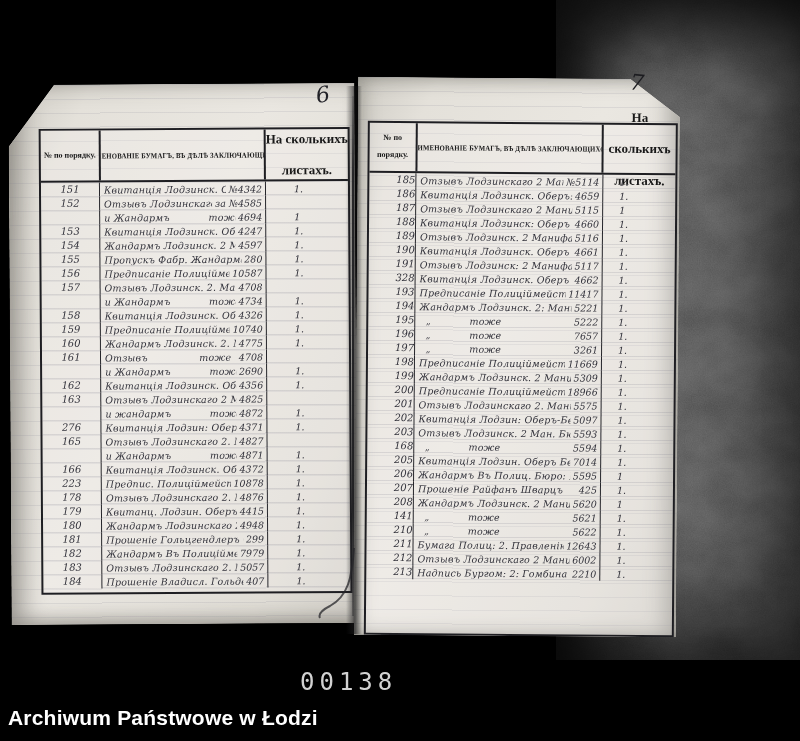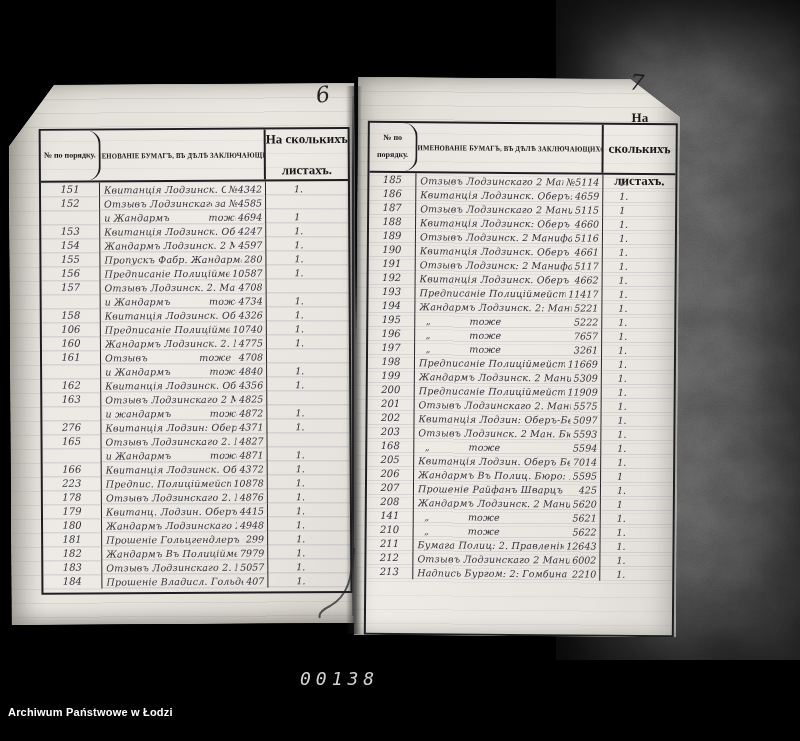--- a/index.html
+++ b/index.html
@@ -23,21 +23,21 @@
   
   .gutter{position:absolute;left:346px;top:86px;width:16px;height:548px;
         background:linear-gradient(90deg, rgba(0,0,0,0) 0%, rgba(30,30,32,.45) 40%, rgba(15,15,16,.65) 55%, rgba(0,0,0,0) 100%);}
   .gutter-line{position:absolute;left:352px;top:96px;width:2px;height:520px;
         background:linear-gradient(to bottom,rgba(25,25,28,.15), rgba(25,25,28,.85) 15%, rgba(25,25,28,.9) 80%, rgba(25,25,28,.3));}
   
   .ltable{position:absolute;border:2px solid #1e1e22;background:rgba(250,249,246,.25);}
   .lhead{display:flex;border-bottom:2px solid #1e1e22;align-items:stretch;
          font-family:"Liberation Serif", serif;color:#191919;}
   .lhead .h-n{display:flex;align-items:center;justify-content:center;text-align:center;
-         font-size:8px;font-weight:bold;border-right:2px solid #1e1e22;line-height:2.1;border-radius:14px;}
+         font-size:8px;font-weight:bold;border-right:2px solid #1e1e22;line-height:2.1;}
   .lhead .h-t{flex:1;display:flex;align-items:center;justify-content:center;
          font-size:7.5px;font-weight:bold;letter-spacing:.2px;border-right:2px solid #1e1e22;
          white-space:nowrap;overflow:hidden;}
   .lhead .h-t span{display:inline-block;transform:scaleX(.9);}
   .lhead .h-s{display:flex;align-items:center;justify-content:center;text-align:center;
          font-size:13px;font-weight:bold;line-height:2.4;}
   .lbody{position:relative;
          background:repeating-linear-gradient(to bottom, rgba(0,0,0,0) 0 13px, rgba(115,115,132,.18) 13px 14px);}
   .lrow{display:flex;height:14px;align-items:center;color:#32323b;font-style:italic;}
   .lrow .c-n{text-align:center;font-size:10px;flex:none;}
@@ -47,37 +47,37 @@
   .lrow .c-s{flex:none;font-size:9.5px;padding-left:0;}
   
   .tb-left .h-n,.tb-left .c-n{width:58px;}
   .tb-left .h-s,.tb-left .c-s{width:82px;padding-left:0;}
   .tb-left .c-s{width:54px;padding-left:28px;}
   .tb-left .c-n{border-right:1.5px solid #26262b;height:14px;line-height:14px;font-style:italic;}
   .tb-left .c-t{border-right:1.5px solid #26262b;height:14px;}
   .tb-right .h-n,.tb-right .c-n{width:46px;}
   .tb-right .h-s{width:72px;}
   .tb-right .c-s{width:56px;padding-left:16px;}
-  .tb-right .c-n{border-right:1.5px solid #26262b;height:14px;line-height:14px;}
+  .tb-right .c-n{border-right:1.5px solid #26262b;height:14px;line-height:14px;text-align:right;}
   .tb-right .c-t{border-right:1.5px solid #26262b;height:14px;}
   .tb-left{left:30px;top:44px;width:307px;height:462px;}
   .tb-left .lhead{height:50px;}
   .tb-right{left:10px;top:44px;width:306px;height:510px;}
   .tb-right .lhead{height:48px;}
   
   .folio{position:absolute;font-style:italic;font-size:22px;color:#222228;
          font-family:"DejaVu Serif", serif;}
   .folio-6{left:316px;top:82px;transform:rotate(-8deg);}
   .folio-7{left:630px;top:70px;transform:rotate(6deg);color:#1c1c20;}
   
   .counter{position:absolute;left:300px;top:668px;font-family:"DejaVu Sans Mono", monospace;
-         font-style:italic;font-size:18px;letter-spacing:5px;color:#d2d2d2;}
+         font-size:24px;letter-spacing:5px;color:#d2d2d2;}
   
   .watermark{position:absolute;left:8px;top:706px;font-family:"Liberation Sans", sans-serif;
-         font-weight:bold;font-size:11px;color:#ffffff;letter-spacing:.2px;}
+         font-weight:bold;font-size:21px;color:#ffffff;letter-spacing:.2px;}
   
   .thread{position:absolute;left:318px;top:548px;}
 </style>
 </head>
 <body>
 
 <div class="stage">
 
   <div class="texture">
     <svg width="244" height="660">
@@ -187,21 +187,21 @@
           </div>
           <div class="lrow">
             <span class="c-n">158</span>
             <span class="c-t">
               <span class="t-txt">Квитанція Лодзинск. Оберъ Бергмана</span>
               <span class="t-doc">4326</span>
             </span>
             <span class="c-s">1.</span>
           </div>
           <div class="lrow">
-            <span class="c-n">106</span>
+            <span class="c-n">159</span>
             <span class="c-t">
               <span class="t-txt">Предписаніе Полиціймейст. Писаржа</span>
               <span class="t-doc">10740</span>
             </span>
             <span class="c-s">1.</span>
           </div>
           <div class="lrow">
             <span class="c-n">160</span>
             <span class="c-t">
               <span class="t-txt">Жандармъ Лодзинск. 2. Манифакт.</span>
@@ -214,21 +214,21 @@
             <span class="c-t">
               <span class="t-txt">Отзывъ                тоже</span>
               <span class="t-doc">4708</span>
             </span>
             <span class="c-s"></span>
           </div>
           <div class="lrow">
             <span class="c-n"></span>
             <span class="c-t">
               <span class="t-txt">и Жандармъ            тоже</span>
-              <span class="t-doc">4840</span>
+              <span class="t-doc">2690</span>
             </span>
             <span class="c-s">1.</span>
           </div>
           <div class="lrow">
             <span class="c-n">162</span>
             <span class="c-t">
               <span class="t-txt">Квитанція Лодзинск. Оберъ-Бергмана</span>
               <span class="t-doc">4356</span>
             </span>
             <span class="c-s">1.</span>
@@ -410,21 +410,21 @@
           </div>
           <div class="lrow">
             <span class="c-n">191</span>
             <span class="c-t">
               <span class="t-txt">Отзывъ Лодзинск: 2 Манифакт.</span>
               <span class="t-doc">5117</span>
             </span>
             <span class="c-s">1.</span>
           </div>
           <div class="lrow">
-            <span class="c-n">192</span>
+            <span class="c-n">328</span>
             <span class="c-t">
               <span class="t-txt">Квитанція Лодзинск. Оберъ Бергм.</span>
               <span class="t-doc">4662</span>
             </span>
             <span class="c-s">1.</span>
           </div>
           <div class="lrow">
             <span class="c-n">193</span>
             <span class="c-t">
               <span class="t-txt">Предписаніе Полиціймейст: Писаржа</span>
@@ -477,21 +477,21 @@
             <span class="c-t">
               <span class="t-txt">Жандармъ Лодзинск. 2 Маниф.</span>
               <span class="t-doc">5309</span>
             </span>
             <span class="c-s">1.</span>
           </div>
           <div class="lrow">
             <span class="c-n">200</span>
             <span class="c-t">
               <span class="t-txt">Предписаніе Полиціймейст. Писаржа</span>
-              <span class="t-doc">11909</span>
+              <span class="t-doc">18966</span>
             </span>
             <span class="c-s">1.</span>
           </div>
           <div class="lrow">
             <span class="c-n">201</span>
             <span class="c-t">
               <span class="t-txt">Отзывъ Лодзинскаго 2. Маниф:</span>
               <span class="t-doc">5575</span>
             </span>
             <span class="c-s">1.</span>

